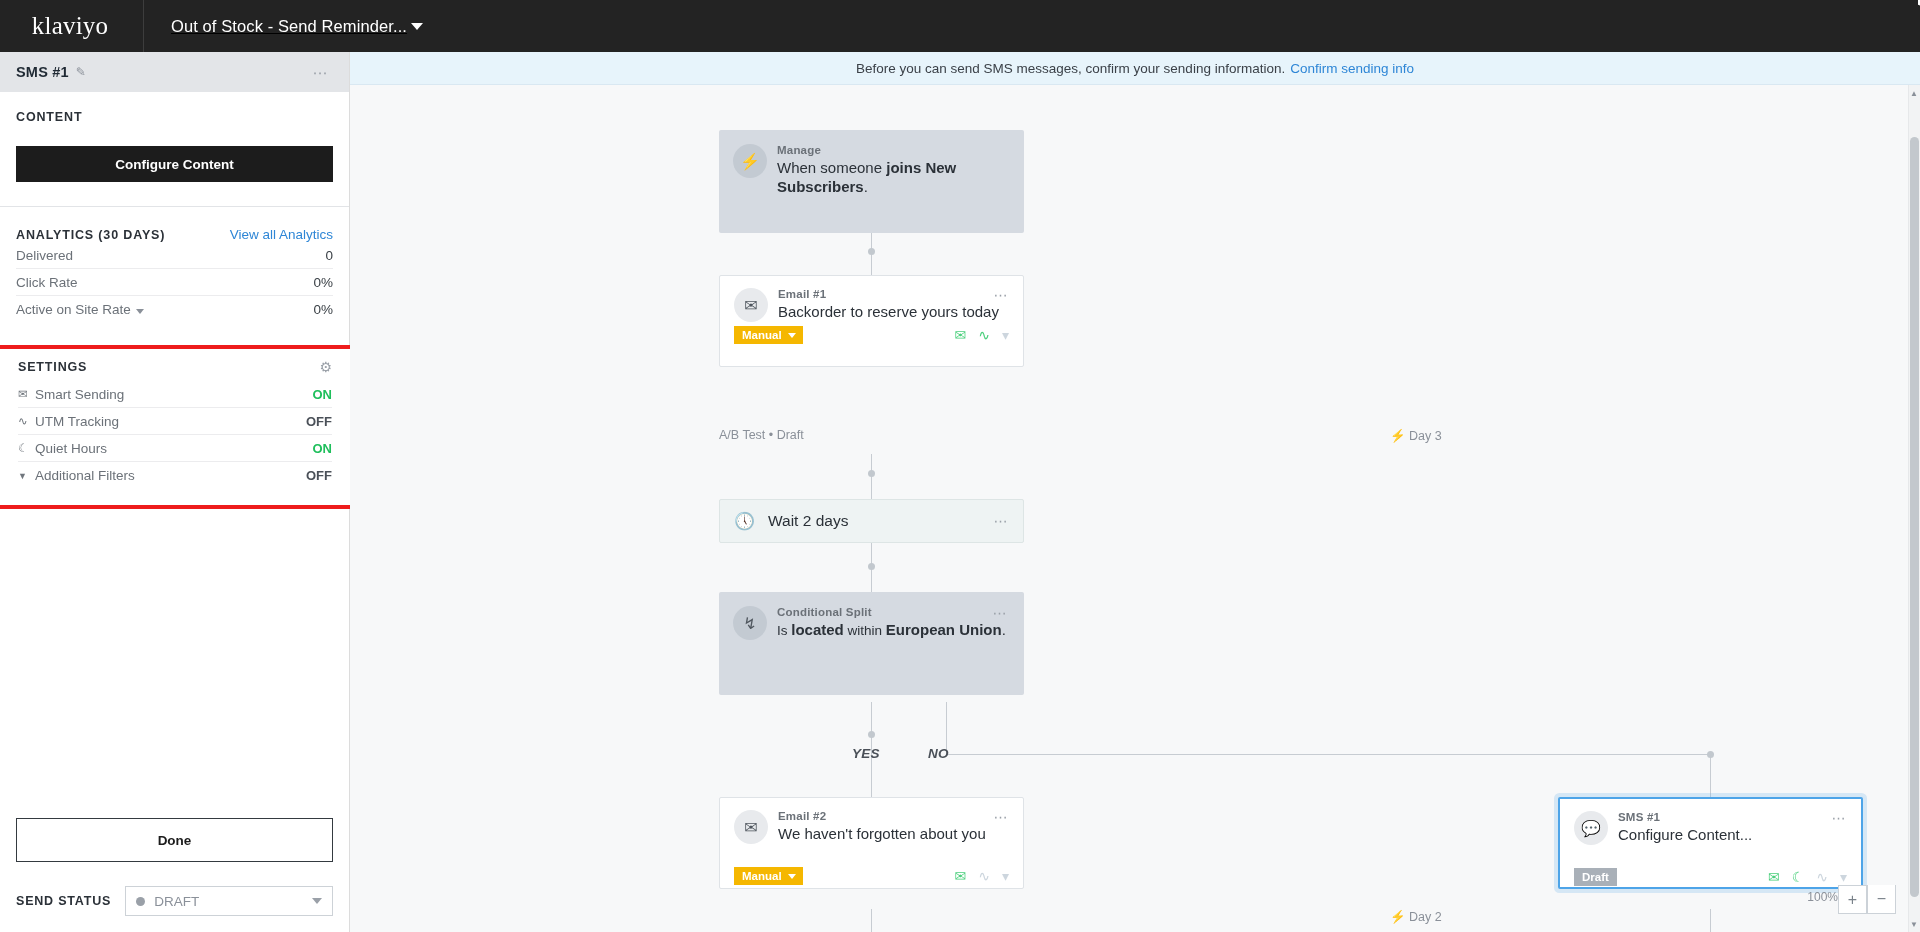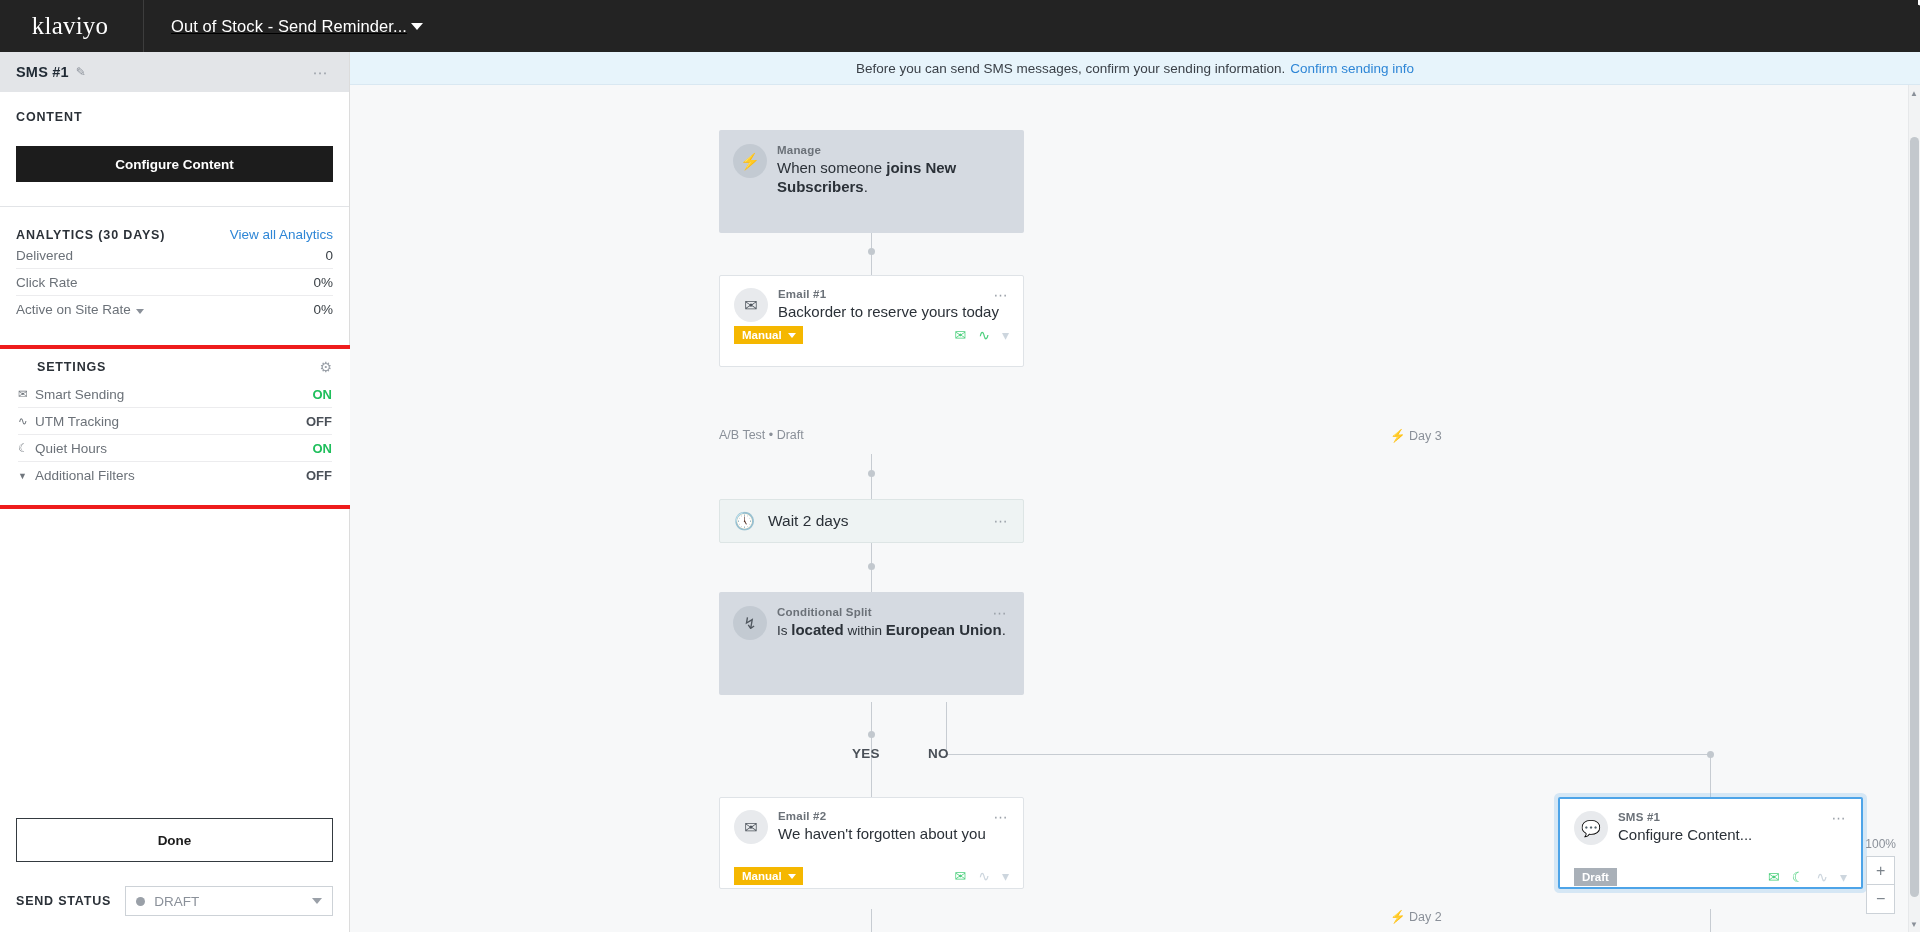--- a/index.html
+++ b/index.html
@@ -126,21 +126,20 @@
   
   .settings-block {
     margin: 22px 0 0 -4px;
     border: 4px solid #ee1c1c;
     width: 358px; padding: 10px 18px 16px 18px;
     background: #fff;
   }
   .settings-head {
     display: flex; align-items: center; justify-content: space-between;
     margin-bottom: 6px;
-    margin-left: 19px;
   }
   .gear-icon { color: #9aa0a8; font-size: 14px; cursor: pointer; }
   .setting-row {
     display: flex; align-items: center; height: 27px;
     border-bottom: 1px solid #ececee; font-size: 13.5px; color: #6b7178;
   }
   .setting-row:last-child { border-bottom: none; }
   .s-ico {
     width: 17px; color: #70767d; font-size: 11.5px;
     display: inline-block; text-align: left;
@@ -275,27 +274,27 @@
   }
   .si-on { color: #4cd07d; }
   .si-off { color: #cdd6de; }
 
   .node-meta {
     position: absolute; font-size: 12.5px; color: #8a9099;
     white-space: nowrap;
   }
   .branch-label {
     position: absolute; font-size: 13.5px;
-    font-weight: bold; color: #4a5058; letter-spacing: .3px;
+    font-weight: bold; color: #4a5058; letter-spacing: .3px; font-style: italic;
   }
 
   
   .zoom-wrap {
     position: absolute; right: 24px; bottom: 18px;
-    display: flex; flex-direction: column; align-items: center;
+    display: flex; align-items: center;
     z-index: 20;
   }
   .zoom-pct { font-size: 12px; color: #8a9099; margin-bottom: 5px; }
   .zoom-btn {
     width: 29px; height: 29px; background: #fff;
     border: 1px solid #ccd2d8; display: flex;
     align-items: center; justify-content: center;
     font-size: 16px; color: #7a828a; cursor: pointer;
   }
   .zoom-btn + .zoom-btn { border-top: none; }

